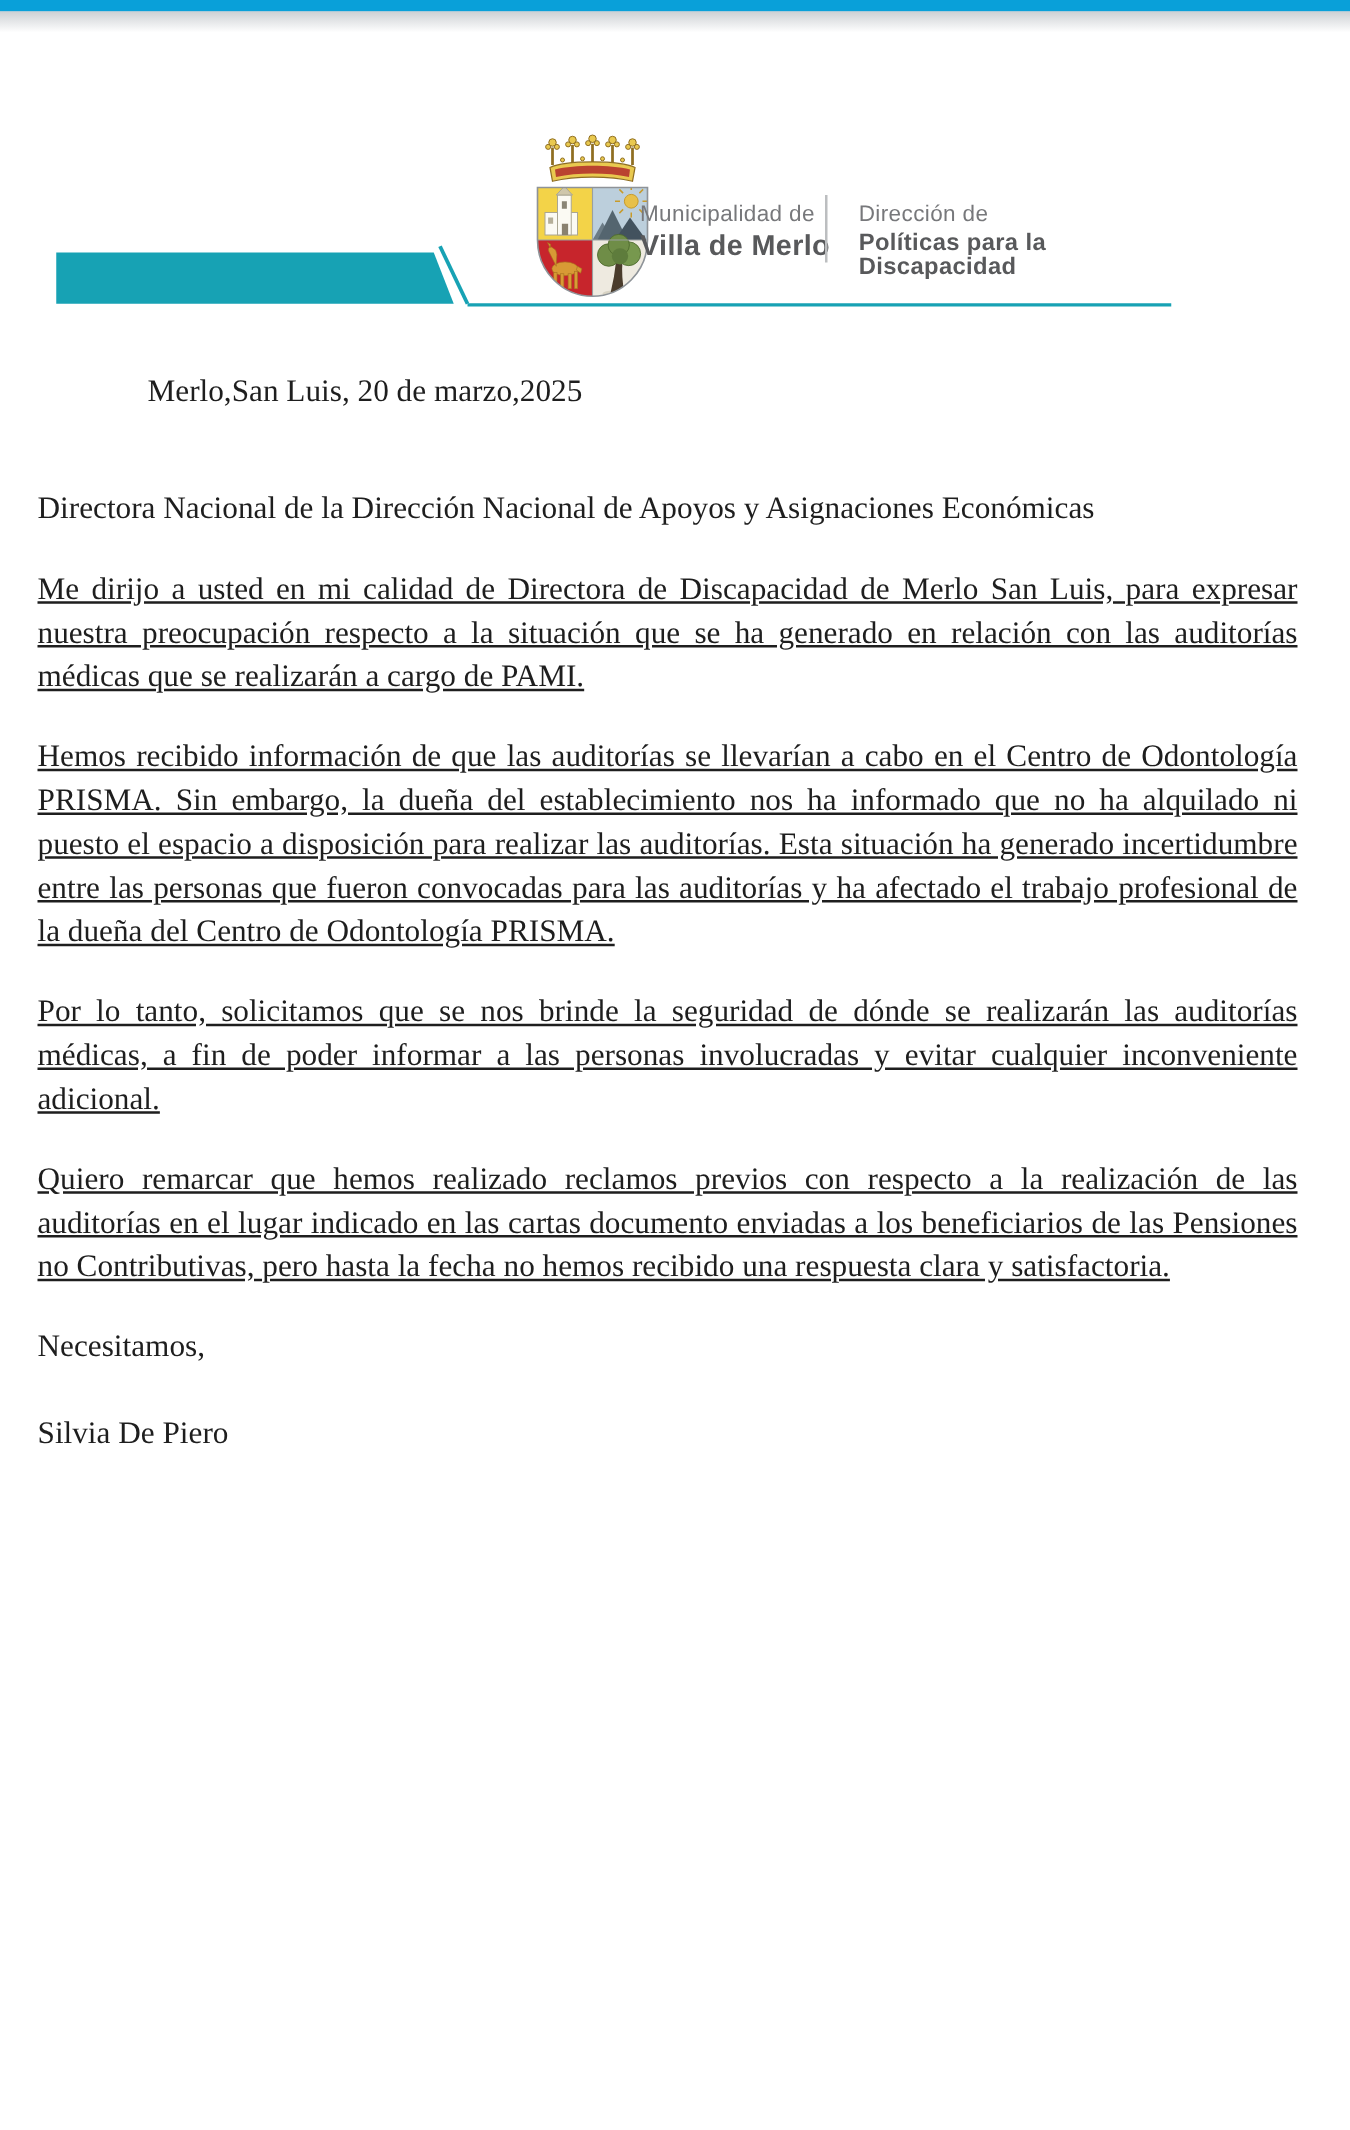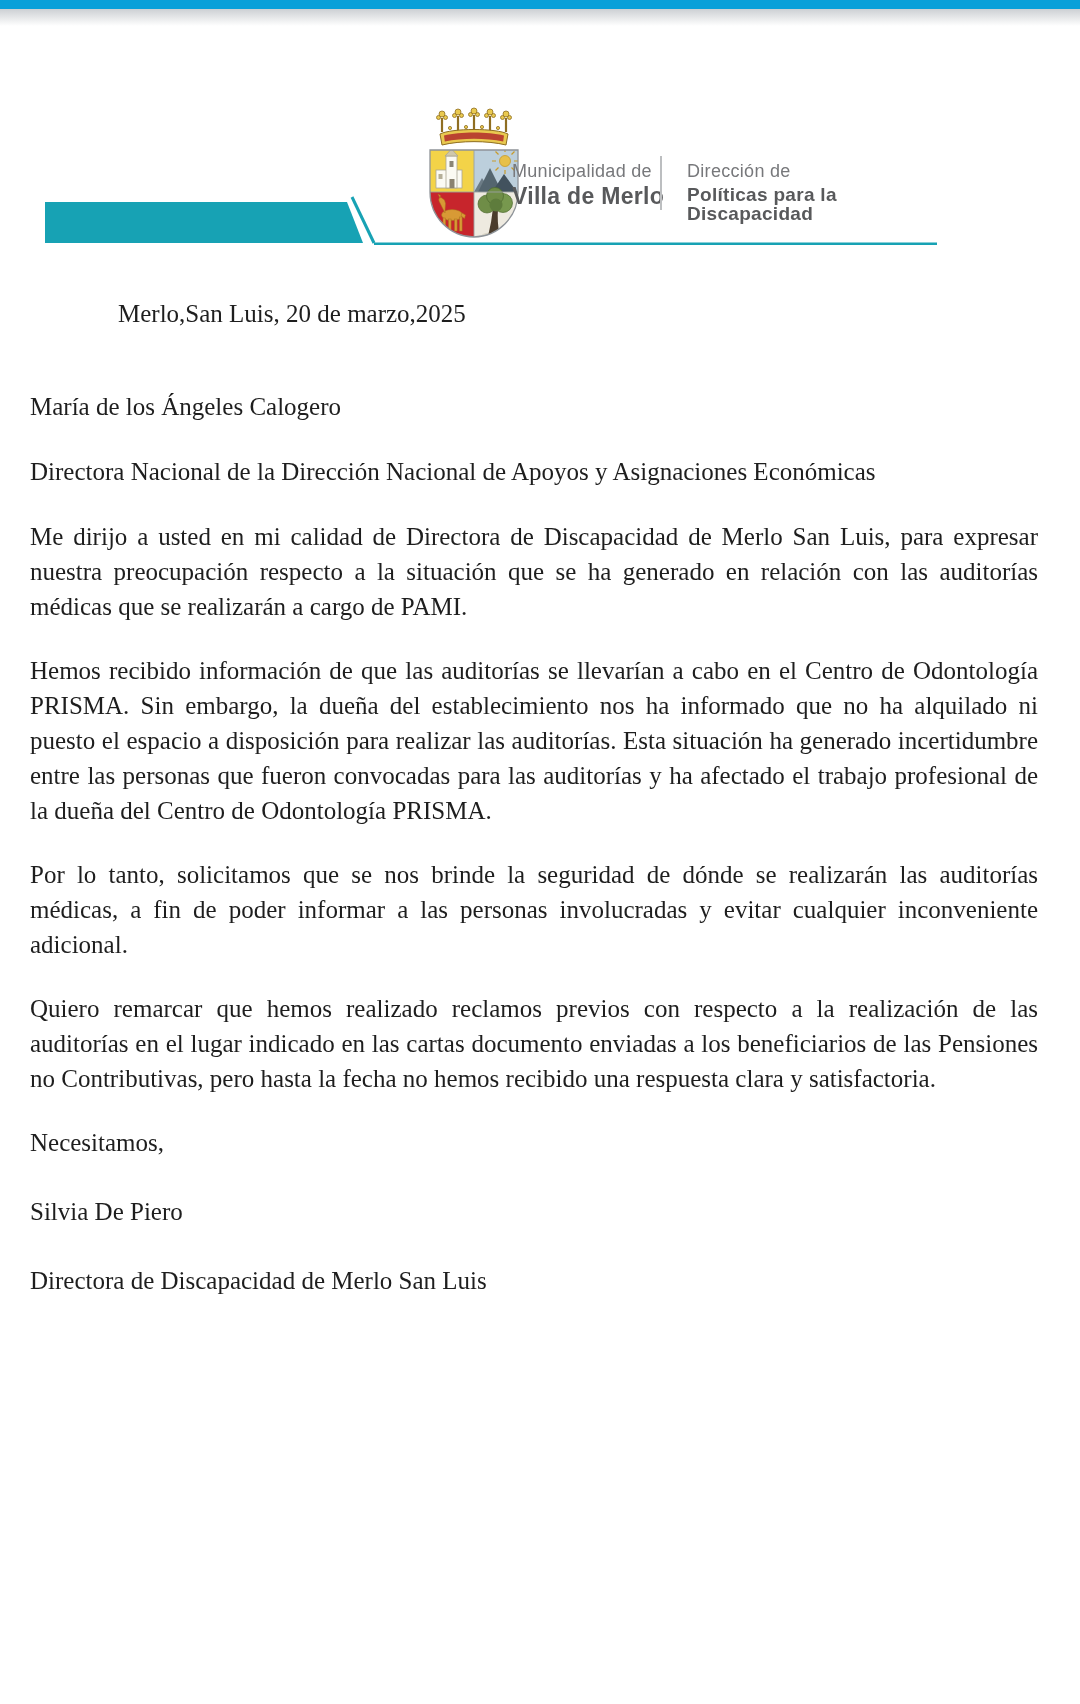--- a/index.html
+++ b/index.html
@@ -60,21 +60,21 @@
 
   
   .content {
     padding: 46px 42px 0 30px;
     font-size: 25px;
     line-height: 35px;
   }
   .content p { margin: 0 0 28px 0; }
   .date-line { padding-left: 88px; margin-bottom: 58px !important; }
   .intro-line { margin-bottom: 30px !important; }
-  .para { text-align: justify; margin-bottom: 29px !important; }
+  .para { text-align: justify; margin-bottom: 29px !important; text-decoration: underline; }
   .closing-line { margin-bottom: 34px !important; }
 </style>
 </head>
 <body>
 
 <div class="header">
   <div class="top-bar"></div>
   <div class="top-shadow"></div>
 
   <svg class="banner-svg" width="1080" height="250" viewBox="0 0 1080 250" aria-hidden="true">
@@ -189,29 +189,27 @@
 
   <div class="lockup lockup2">
     <span class="small">Dirección de</span>
     <span class="big-right">Políticas para la Discapacidad</span>
   </div>
 </div>
 
 <div class="content">
   <p class="date-line">Merlo,San Luis, 20 de marzo,2025</p>
 
-  <p class="intro-line">María de los Ángeles Calogero</p>
 
   <p class="intro-line">Directora Nacional de la Dirección Nacional de Apoyos y Asignaciones Económicas</p>
 
 
   <p class="para">Me dirijo a usted en mi calidad de Directora de Discapacidad de Merlo San Luis, para expresar nuestra preocupación respecto a la situación que se ha generado en relación con las auditorías médicas que se realizarán a cargo de PAMI.</p>
   <p class="para">Hemos recibido información de que las auditorías se llevarían a cabo en el Centro de Odontología PRISMA. Sin embargo, la dueña del establecimiento nos ha informado que no ha alquilado ni puesto el espacio a disposición para realizar las auditorías. Esta situación ha generado incertidumbre entre las personas que fueron convocadas para las auditorías y ha afectado el trabajo profesional de la dueña del Centro de Odontología PRISMA.</p>
   <p class="para">Por lo tanto, solicitamos que se nos brinde la seguridad de dónde se realizarán las auditorías médicas, a fin de poder informar a las personas involucradas y evitar cualquier inconveniente adicional.</p>
   <p class="para">Quiero remarcar que hemos realizado reclamos previos con respecto a la realización de las auditorías en el lugar indicado en las cartas documento enviadas a los beneficiarios de las Pensiones no Contributivas, pero hasta la fecha no hemos recibido una respuesta clara y satisfactoria.</p>
 
 
   <p class="closing-line">Necesitamos,</p>
 
   <p class="closing-line">Silvia De Piero</p>
 
-  <p class="closing-line">Directora de Discapacidad de Merlo San Luis</p>
 </div>
 
 </body></html>

